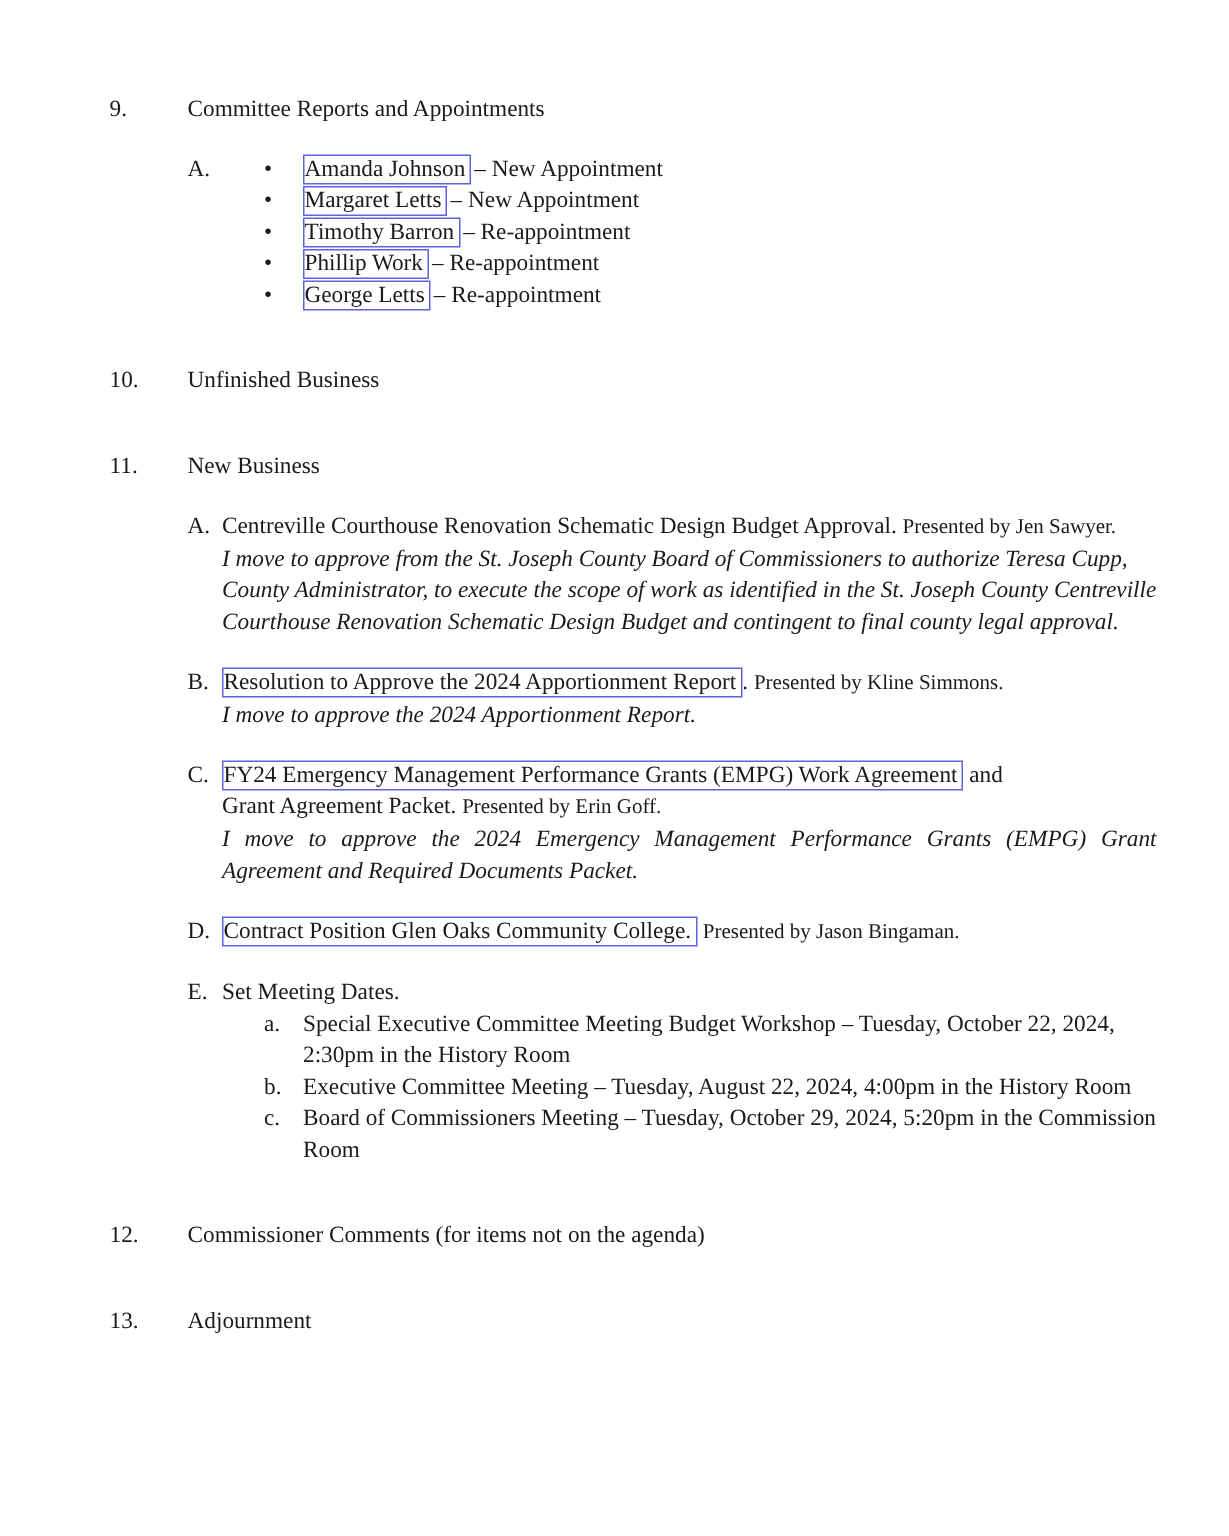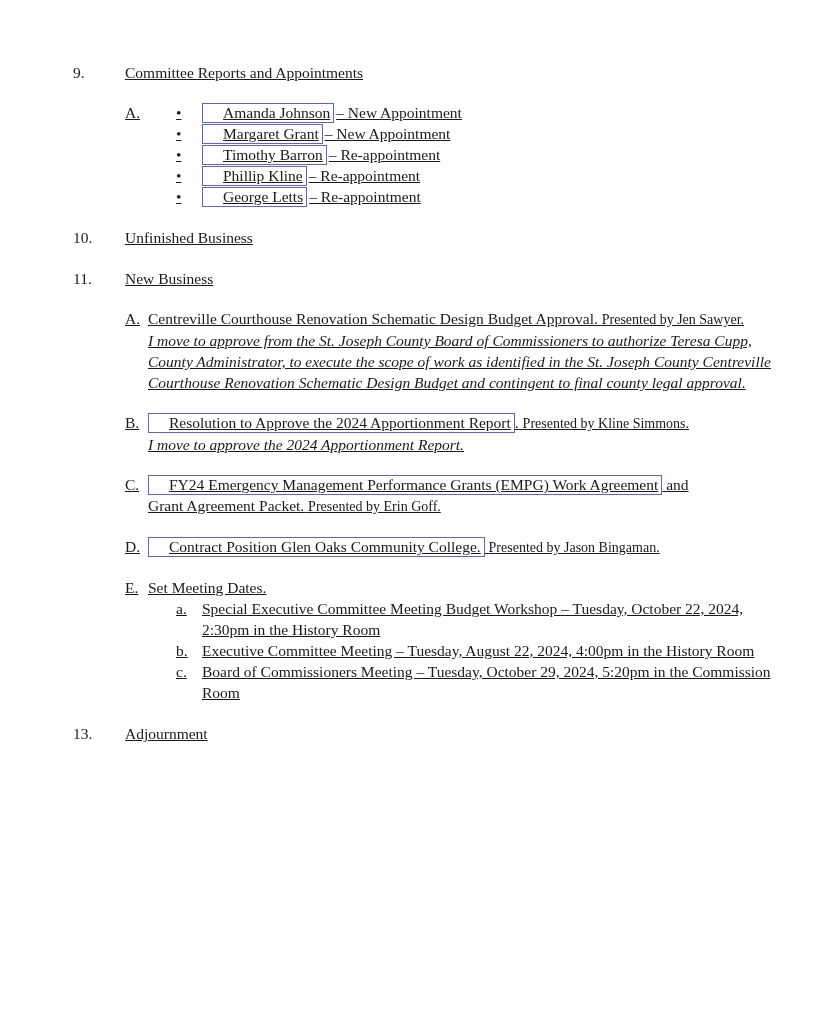--- a/index.html
+++ b/index.html
@@ -5,43 +5,43 @@
   * { margin: 0; padding: 0; box-sizing: border-box; }
   html, body { background: #ffffff; }
   body {
     width: 819px; height: 1024px; overflow: hidden;
     font-family: "Liberation Serif", "DejaVu Serif", serif;
     font-size: 15.5px; line-height: 21px; color: #1a1a1a;
   }
   .page { padding: 62px 48px 0 73px; height: 100%; }
 
   
-  .l1 { display: flex; margin-top: 20px; }
+  .l1 { display: flex; margin-top: 36px; }
   .l1.first { margin-top: 0; }
   .num { flex: 0 0 52px; }
-  .c1 { flex: 1; min-width: 0; text-decoration: underline; }
+  .c1 { flex: 1; min-width: 0; }
 
   
   .sec { margin-top: 19px; }
   .l2 { display: flex; }
   .albl { flex: 0 0 23px; }
   .c2 { flex: 1; min-width: 0; }
 
   
   .l3 { display: flex; padding-left: 28px; }
   .mk { flex: 0 0 26px; }
   .c3 { flex: 1; min-width: 0; }
 
   .presented { font-size: 14px; }
   .motion { font-style: italic; }
   .just { text-align: justify; }
 
   .linkbox {
     border: 1.5px solid #5a64da;
-    padding: 0 3px 1px 20px;
+    padding: 0 3px 1px 0;
   }
   .status { margin-left: 2px; }
 </style>
 </head>
 <body>
 
 <div class="page">
 
   <section class="l1 first">
     <span class="num">9.</span>
@@ -51,29 +51,29 @@
       <div class="l2 sec">
         <span class="albl">A.</span>
         <div class="c2">
 
           <div class="l3">
             <span class="mk">•</span>
             <div class="c3"><span class="linkbox">Amanda Johnson</span><span class="status">– New Appointment</span></div>
           </div>
           <div class="l3">
             <span class="mk">•</span>
-            <div class="c3"><span class="linkbox">Margaret Grant</span><span class="status">– New Appointment</span></div>
+            <div class="c3"><span class="linkbox">Margaret Letts</span><span class="status">– New Appointment</span></div>
           </div>
           <div class="l3">
             <span class="mk">•</span>
             <div class="c3"><span class="linkbox">Timothy Barron</span><span class="status">– Re-appointment</span></div>
           </div>
           <div class="l3">
             <span class="mk">•</span>
-            <div class="c3"><span class="linkbox">Phillip Kline</span><span class="status">– Re-appointment</span></div>
+            <div class="c3"><span class="linkbox">Phillip Work</span><span class="status">– Re-appointment</span></div>
           </div>
           <div class="l3">
             <span class="mk">•</span>
             <div class="c3"><span class="linkbox">George Letts</span><span class="status">– Re-appointment</span></div>
           </div>
 
         </div>
       </div>
     </div>
   </section>
@@ -113,20 +113,21 @@
 
       <div class="l2 sec">
         <span class="albl">C.</span>
         <div class="c2">
           <div class="just">
             <span class="linkbox">FY24 Emergency Management Performance Grants (EMPG) Work Agreement</span>
             <span>and</span><br>
             <span>Grant Agreement Packet.</span>
             <span class="presented">Presented by Erin Goff.</span>
           </div>
+          <div class="motion just">I move to approve the 2024 Emergency Management Performance Grants (EMPG) Grant Agreement and Required Documents Packet.</div>
         </div>
       </div>
 
       <div class="l2 sec">
         <span class="albl">D.</span>
         <div class="c2">
           <div>
             <span class="linkbox">Contract Position Glen Oaks Community College.</span>
             <span class="presented">Presented by Jason Bingaman.</span>
           </div>
@@ -150,20 +151,26 @@
             <span class="mk">c.</span>
             <div class="c3">Board of Commissioners Meeting – Tuesday, October 29, 2024, 5:20pm in the Commission Room</div>
           </div>
 
         </div>
       </div>
 
     </div>
   </section>
 
+  <section class="l1">
+    <span class="num">12.</span>
+    <div class="c1">
+      <div>Commissioner Comments (for items not on the agenda)</div>
+    </div>
+  </section>
 
   <section class="l1">
     <span class="num">13.</span>
     <div class="c1">
       <div>Adjournment</div>
     </div>
   </section>
 
 </div>
 

